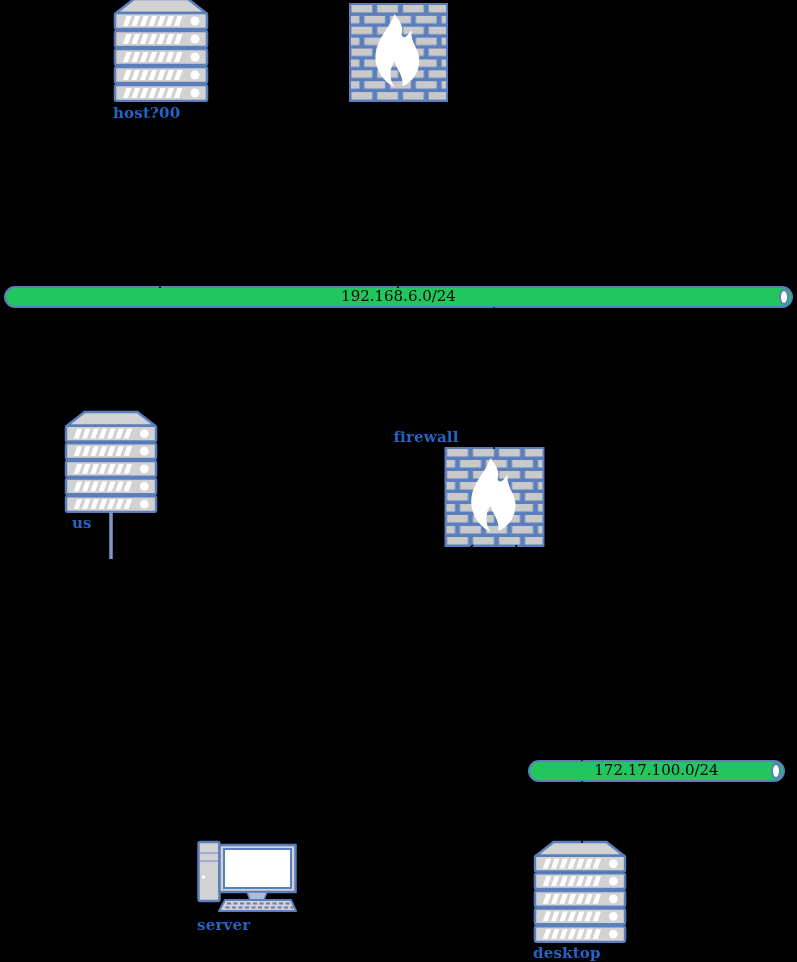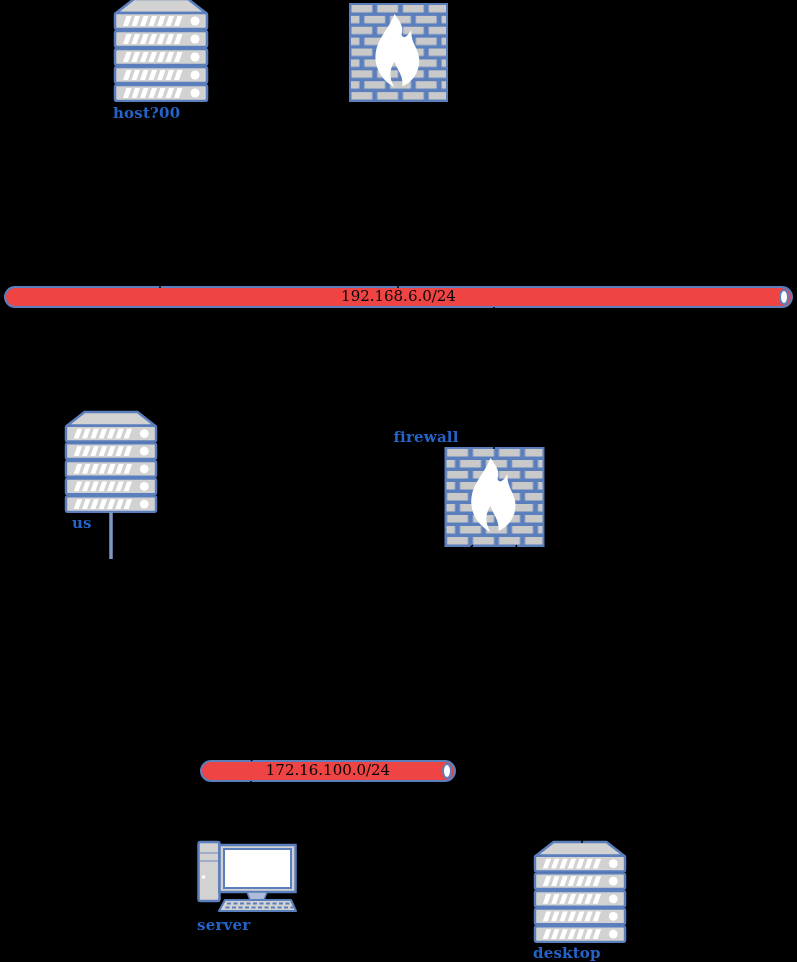--- a/index.html
+++ b/index.html
@@ -9,21 +9,21 @@
   }
   .node{position:absolute;}
   .node svg{display:block;width:100%;height:100%;}
   .node-label{
     position:absolute;color:#2563c8;
     font:700 15px "DejaVu Serif","Liberation Serif",serif;
     letter-spacing:0.2px;white-space:nowrap;
   }
   .netbar{
     position:absolute;height:22px;box-sizing:border-box;
-    background:#ef4444;border:2px solid #5b7ebc;border-radius:11px;
+    background:#22c55e;border:2px solid #5b7ebc;border-radius:11px;
     display:flex;align-items:center;justify-content:center;
   }
   .netbar::after{
     content:"";position:absolute;right:2px;top:1px;bottom:1px;width:10px;
     background:#fff;border:2px solid #5b7ebc;border-radius:50%;
     box-sizing:border-box;
   }
   .netlabel{
     font:400 15px "DejaVu Serif","Liberation Serif",serif;color:#050505;
     line-height:1;position:relative;top:-1px;
@@ -112,22 +112,22 @@
   <div class="node" style="left:533px;top:839px;width:94px;height:104px">
     <svg viewBox="0 0 96 106">
         <use href="#ic-server"></use>
       </svg>
   </div>
   <div class="node-label" style="left:533px;top:944px;width:94px">desktop</div>
 
   <div class="netbar" style="left:4px;top:286px;width:789px">
     <span class="netlabel">192.168.6.0/24</span>
   </div>
-  <div class="netbar" style="left:200px;top:760px;width:256px">
-    <span class="netlabel">172.16.100.0/24</span>
+  <div class="netbar" style="left:528px;top:760px;width:257px">
+    <span class="netlabel">172.17.100.0/24</span>
   </div>
 
   <svg class="links" viewBox="0 0 797 962">
     <line x1="160" y1="120" x2="160" y2="288" stroke="#000000" stroke-width="1.5"></line>
     <line x1="398" y1="103" x2="398" y2="288" stroke="#000000" stroke-width="1.5"></line>
     <line x1="494" y1="307" x2="494" y2="449" stroke="#000000" stroke-width="1.5"></line>
     <line x1="473" y1="545" x2="251" y2="761" stroke="#000000" stroke-width="1.5"></line>
     <line x1="516" y1="545" x2="582" y2="761" stroke="#000000" stroke-width="1.5"></line>
     <line x1="251" y1="781" x2="251" y2="843" stroke="#000000" stroke-width="1.5"></line>
     <line x1="582" y1="781" x2="582" y2="843" stroke="#000000" stroke-width="1.5"></line>

